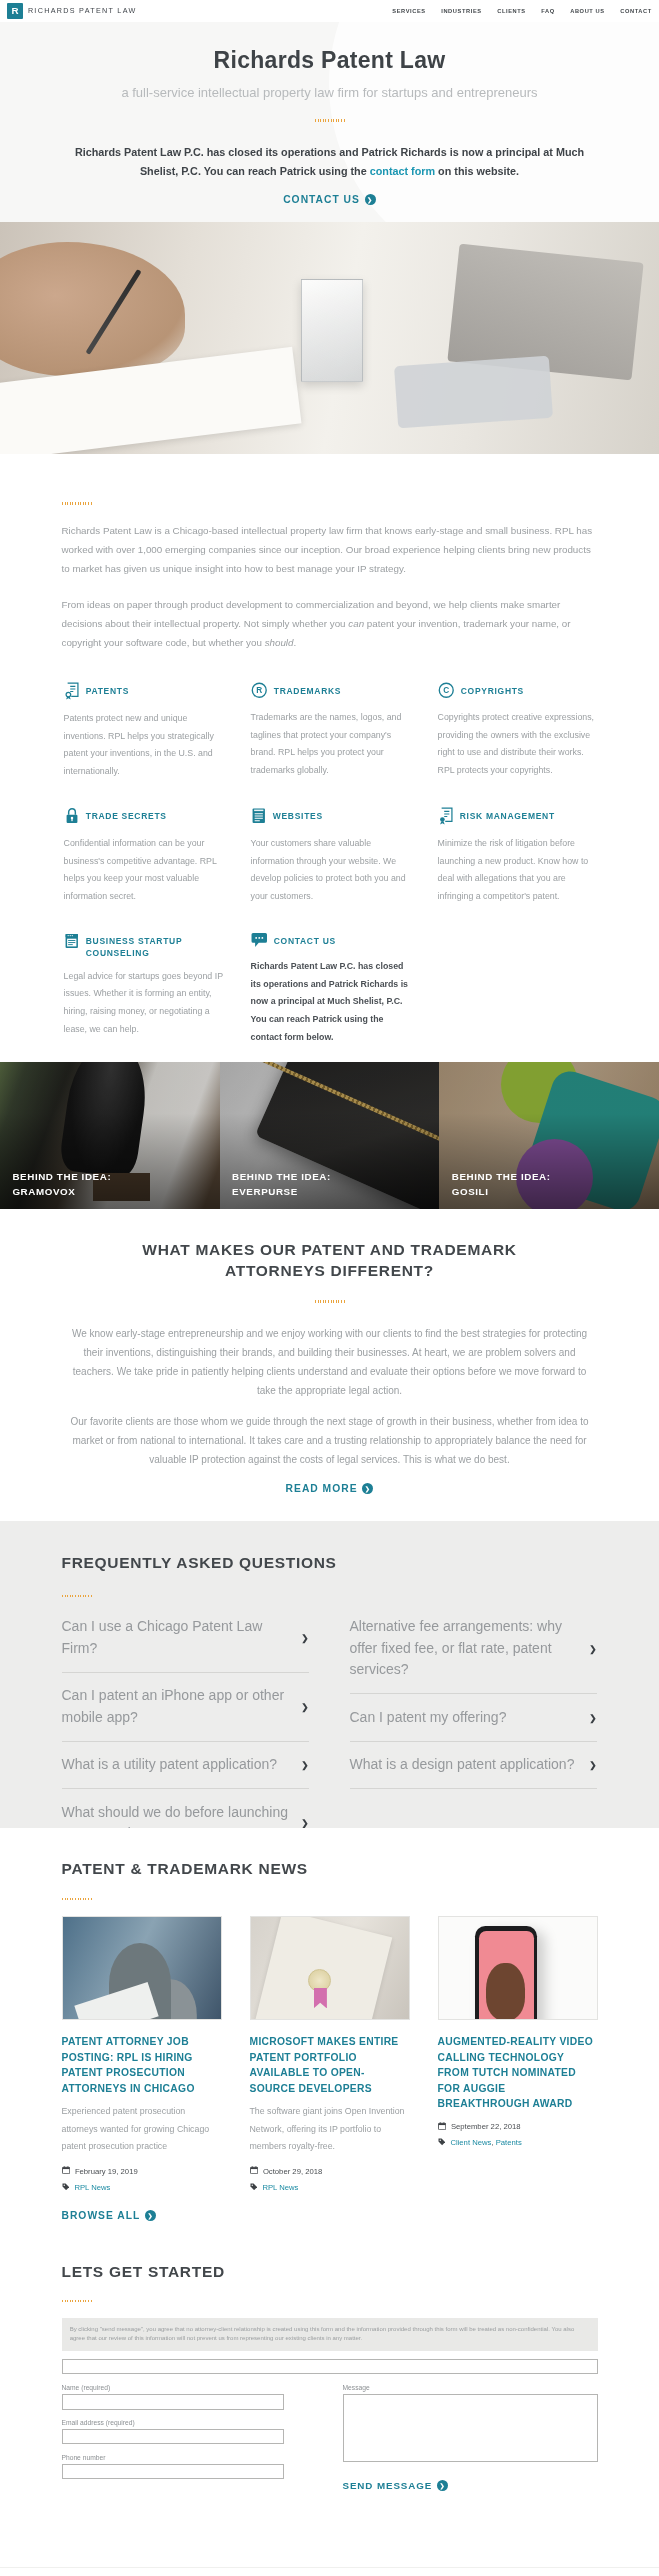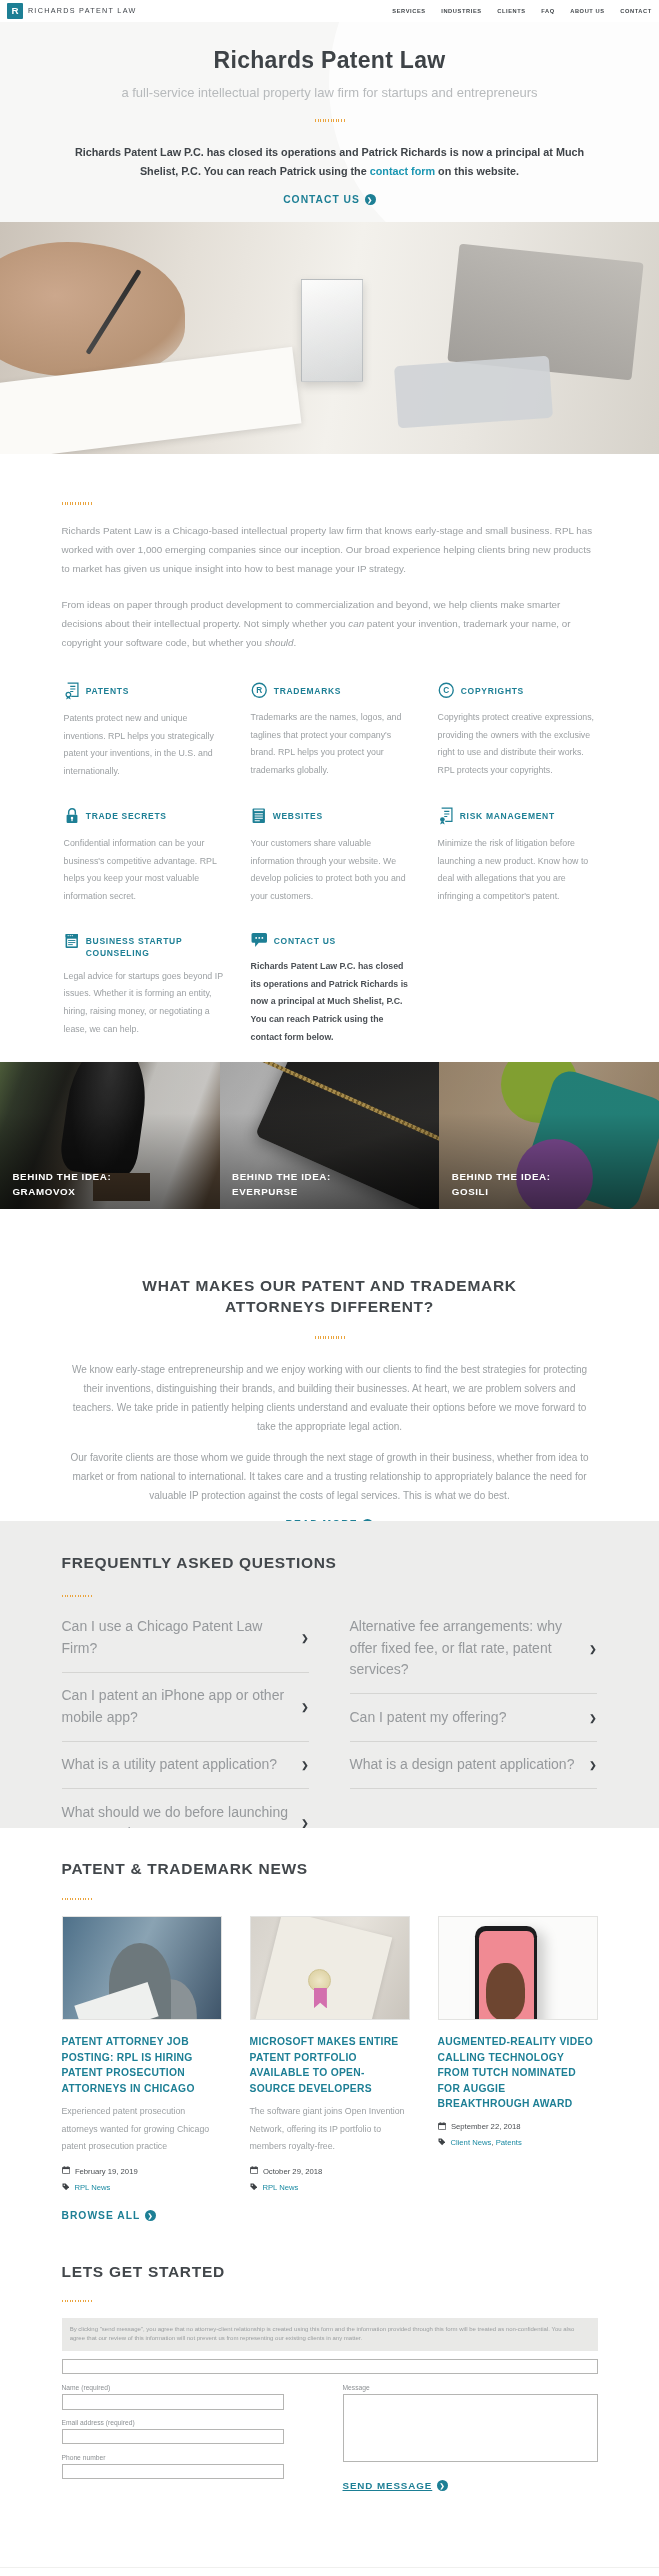--- a/index.html
+++ b/index.html
@@ -63,21 +63,21 @@
   .i1-base { position:absolute; left:93px; top:111px; width:57px; height:28px; background:#5a4632; }
   .idea-2 { background:linear-gradient(125deg,#c9c9c9 0%,#e0e0e0 35%,#9d9d9d 100%); }
   .i2-purse { position:absolute; left:57px; top:-31px; width:216px; height:155px; background:linear-gradient(140deg,#1c1c1c,#353432 60%,#141414); transform:rotate(24deg); border-radius:7.2px; box-shadow:0 5.2px 15.5px rgba(0,0,0,.4); }
   .i2-zip { position:absolute; left:49px; top:-20.6px; width:216px; height:4.1px; background:repeating-linear-gradient(90deg,#c9a85c 0 2.6px,#8a6f33 2.6px 4.6px); transform:rotate(24deg) translateY(62px); }
   .idea-3 { background:linear-gradient(115deg,#b59d7f 0%,#c8b194 45%,#a98f70 100%); }
   .i3-c1 { position:absolute; left:62px; top:-15.5px; width:77px; height:77px; border-radius:50%; background:#9dc23c; }
   .i3-c2 { position:absolute; left:98px; top:20.6px; width:118px; height:118px; border-radius:18.5px; background:#2a9a90; transform:rotate(18deg); }
   .i3-c3 { position:absolute; left:77px; top:77px; width:77px; height:77px; border-radius:50%; background:#9a5cb4; }
 
   
-  .sec-different { height:312px; padding-top:66px; text-align:center; overflow:hidden;border-radius:15px; }
+  .sec-different { height:312px; padding-top:30px; text-align:center; overflow:hidden;border-radius:15px; }
   .sec-different .sec-h { max-width:453px; margin:0 auto; }
   .sec-different .dotz { margin:18.5px auto 0; }
   .sec-different .body-p { max-width:531px; margin:20.6px auto 0; font-size:10px; }
   .sec-different .body-p + .body-p { margin-top:11.3px; }
   .sec-different .cta { margin-top:13.4px; }
 
   
   .sec-faq { height:307px; padding-top:31px; background:#ededec; overflow:hidden; }
   .sec-faq .dotz { margin-top:21.6px; }
   .faq-cols { margin-top:17.5px; display:grid; grid-template-columns:247px 247px; column-gap:41px; }
@@ -114,21 +114,21 @@
   
   .sec-contact { height:335px; padding-top:29px; overflow:hidden; }
   .sec-contact .dotz { margin-top:17.5px; }
   .disclaimer-box { margin-top:15.5px; background:#e9e9e7; padding:6.7px 8.2px; font-size:6px; color:#9b9ea0; line-height:1.65; }
   .input, .textarea { width:100%; border:0.5px solid #b5b5b3; background:#fff; height:15.5px; padding:2.1px 4.1px; font-family:"Liberation Sans",sans-serif; font-size:7.2px; color:#42474b; }
   .top-input { margin-top:8.2px; height:14.4px; }
   .form-grid { margin-top:10.3px; display:grid; grid-template-columns:222px 1fr; column-gap:59px; }
   .f-label { display:block; font-size:6.7px; color:#8c9093; margin-bottom:3.1px; }
   .f-block + .f-block { margin-top:9.3px; }
   .textarea { height:68px; resize:none; }
-  .send-btn { display:inline-flex; align-items:center; gap:4.6px; margin-top:15.5px; background:none; border:none; color:#1d7f95; font-size:9.8px; font-weight:700; letter-spacing:0.9px; font-family:"Liberation Sans",sans-serif; cursor:pointer;text-decoration:underline; }
+  .send-btn { display:inline-flex; align-items:center; gap:4.6px; margin-top:15.5px; background:none; border:none; color:#1d7f95; font-size:9.8px; font-weight:700; letter-spacing:0.9px; font-family:"Liberation Sans",sans-serif; cursor:pointer; }
 
   
   .site-footer { height:147px; border-top:0.5px solid #f0f0ee; padding-top:26px; display:flex; }
 </style>
 </head>
 <body>
 
 <header class="site-header">
   <div class="brand">
     <div class="logo-badge">R</div>

